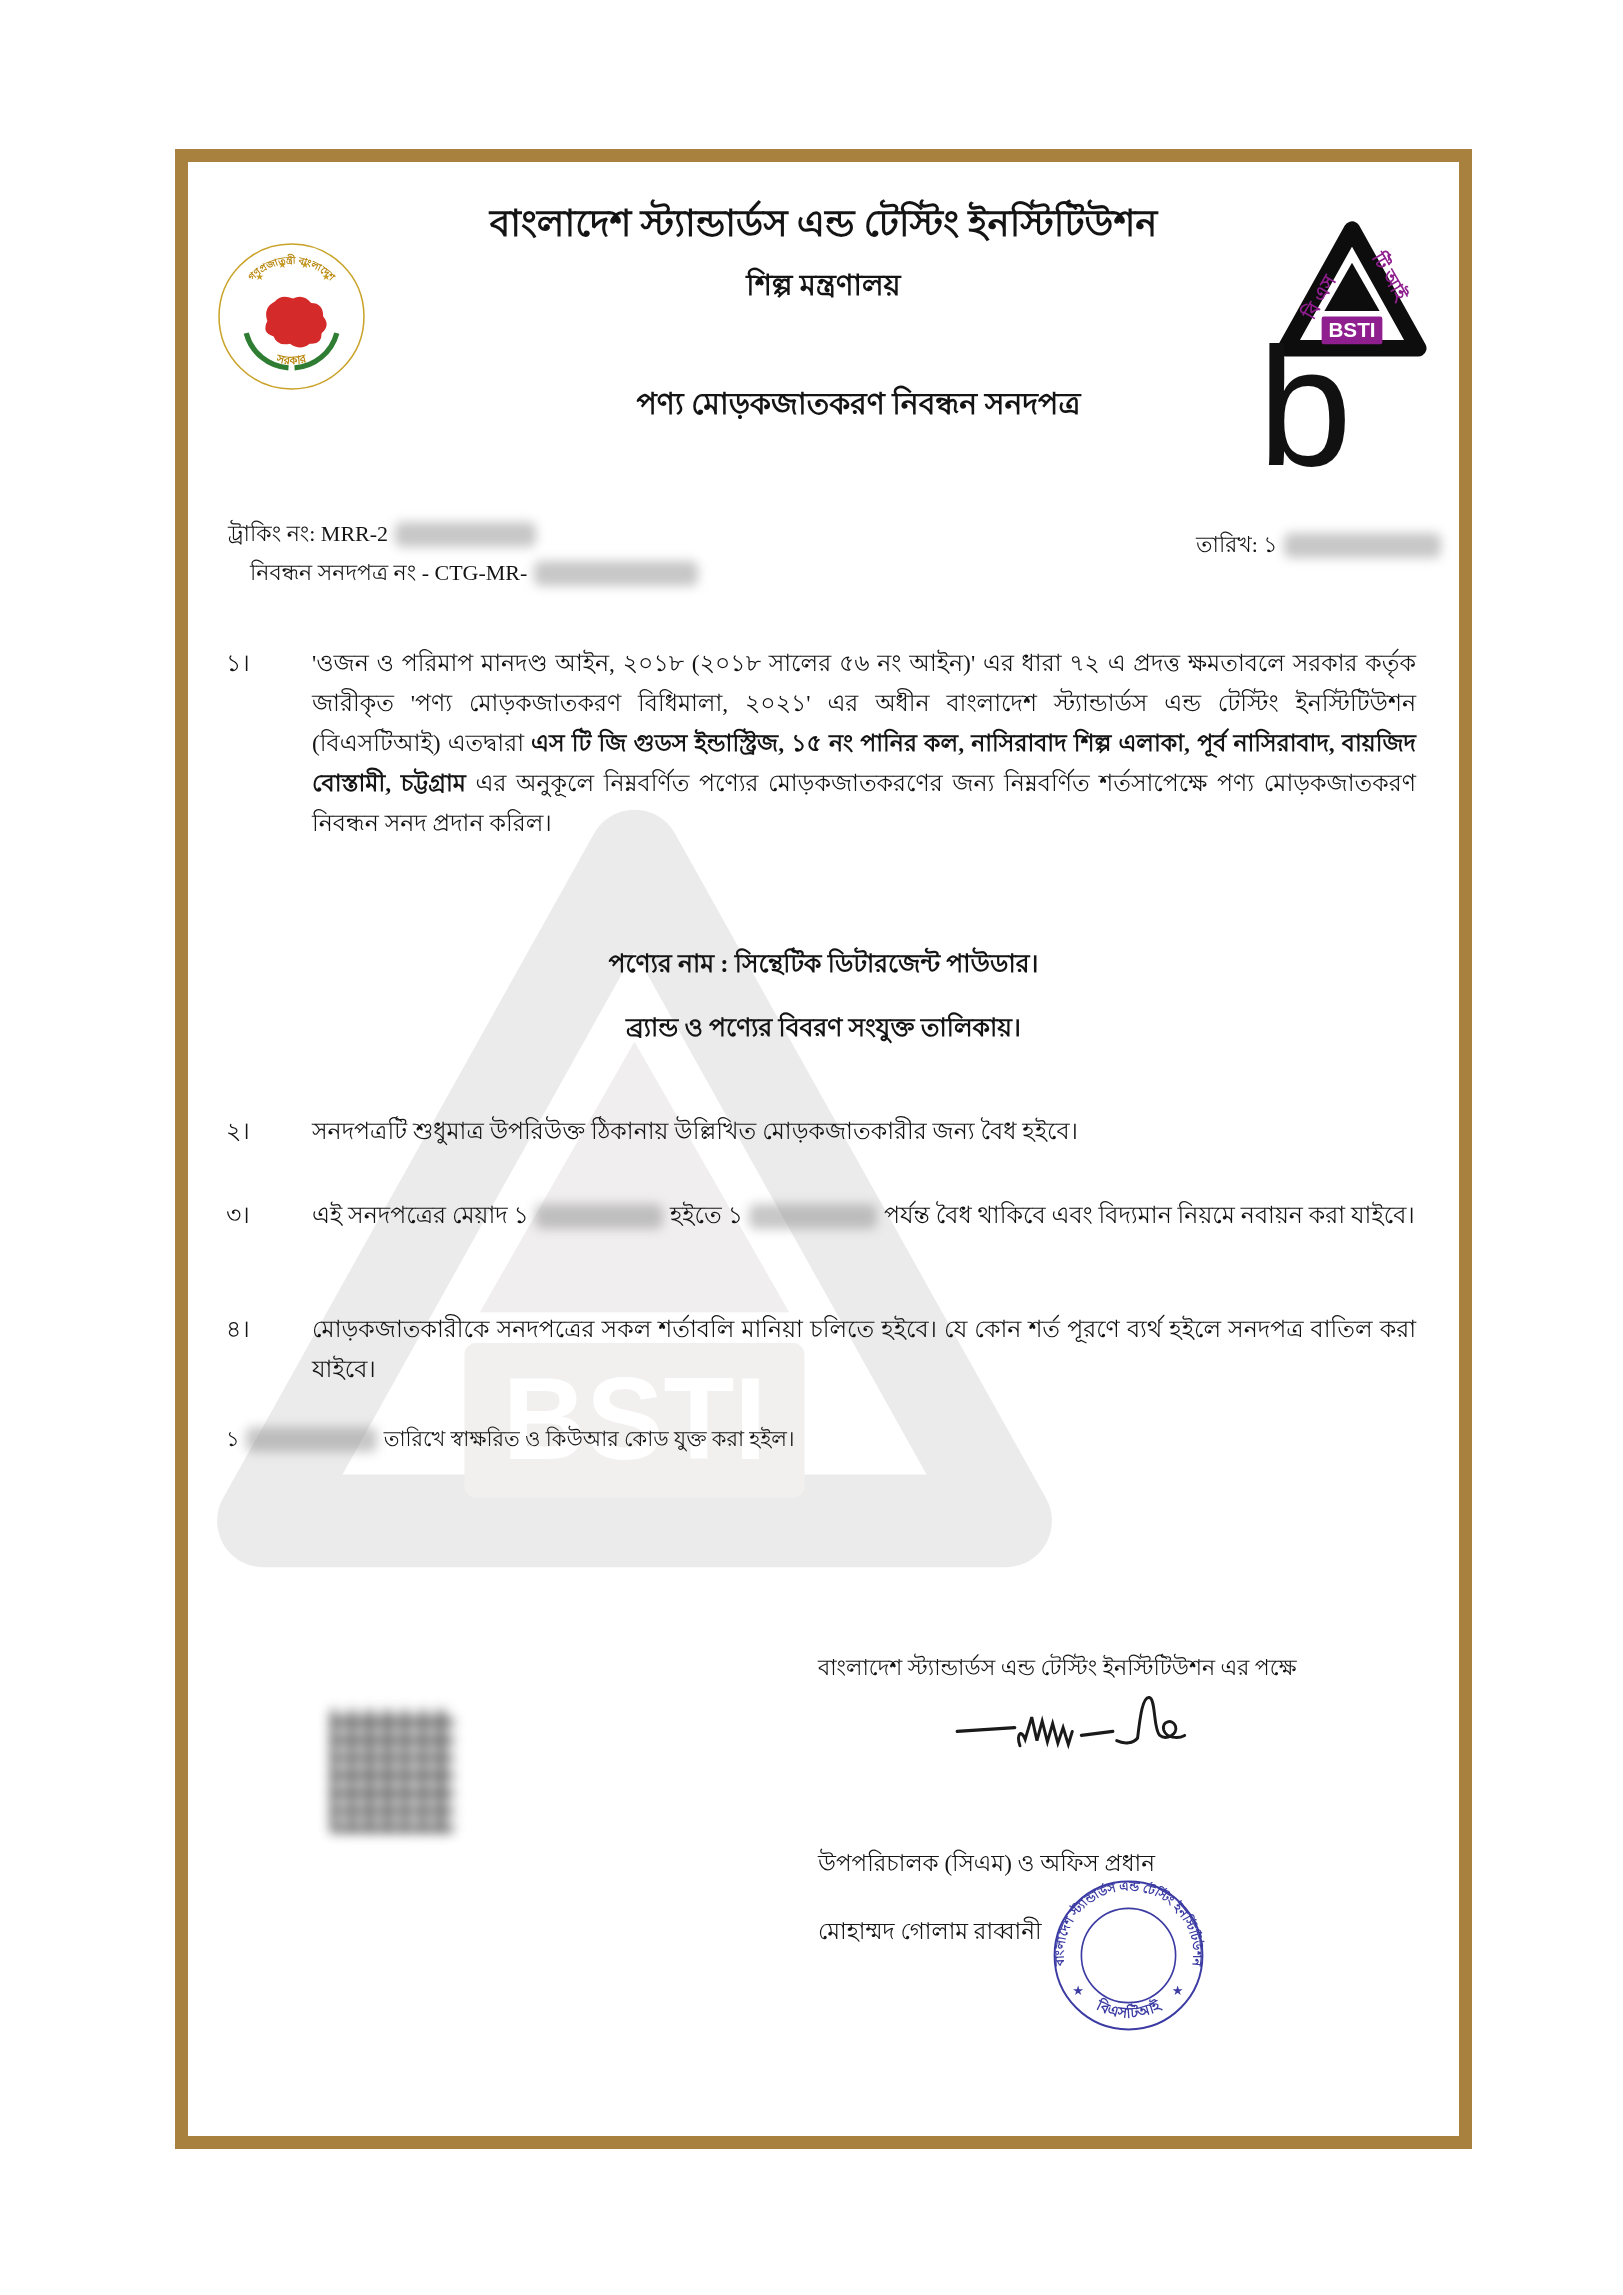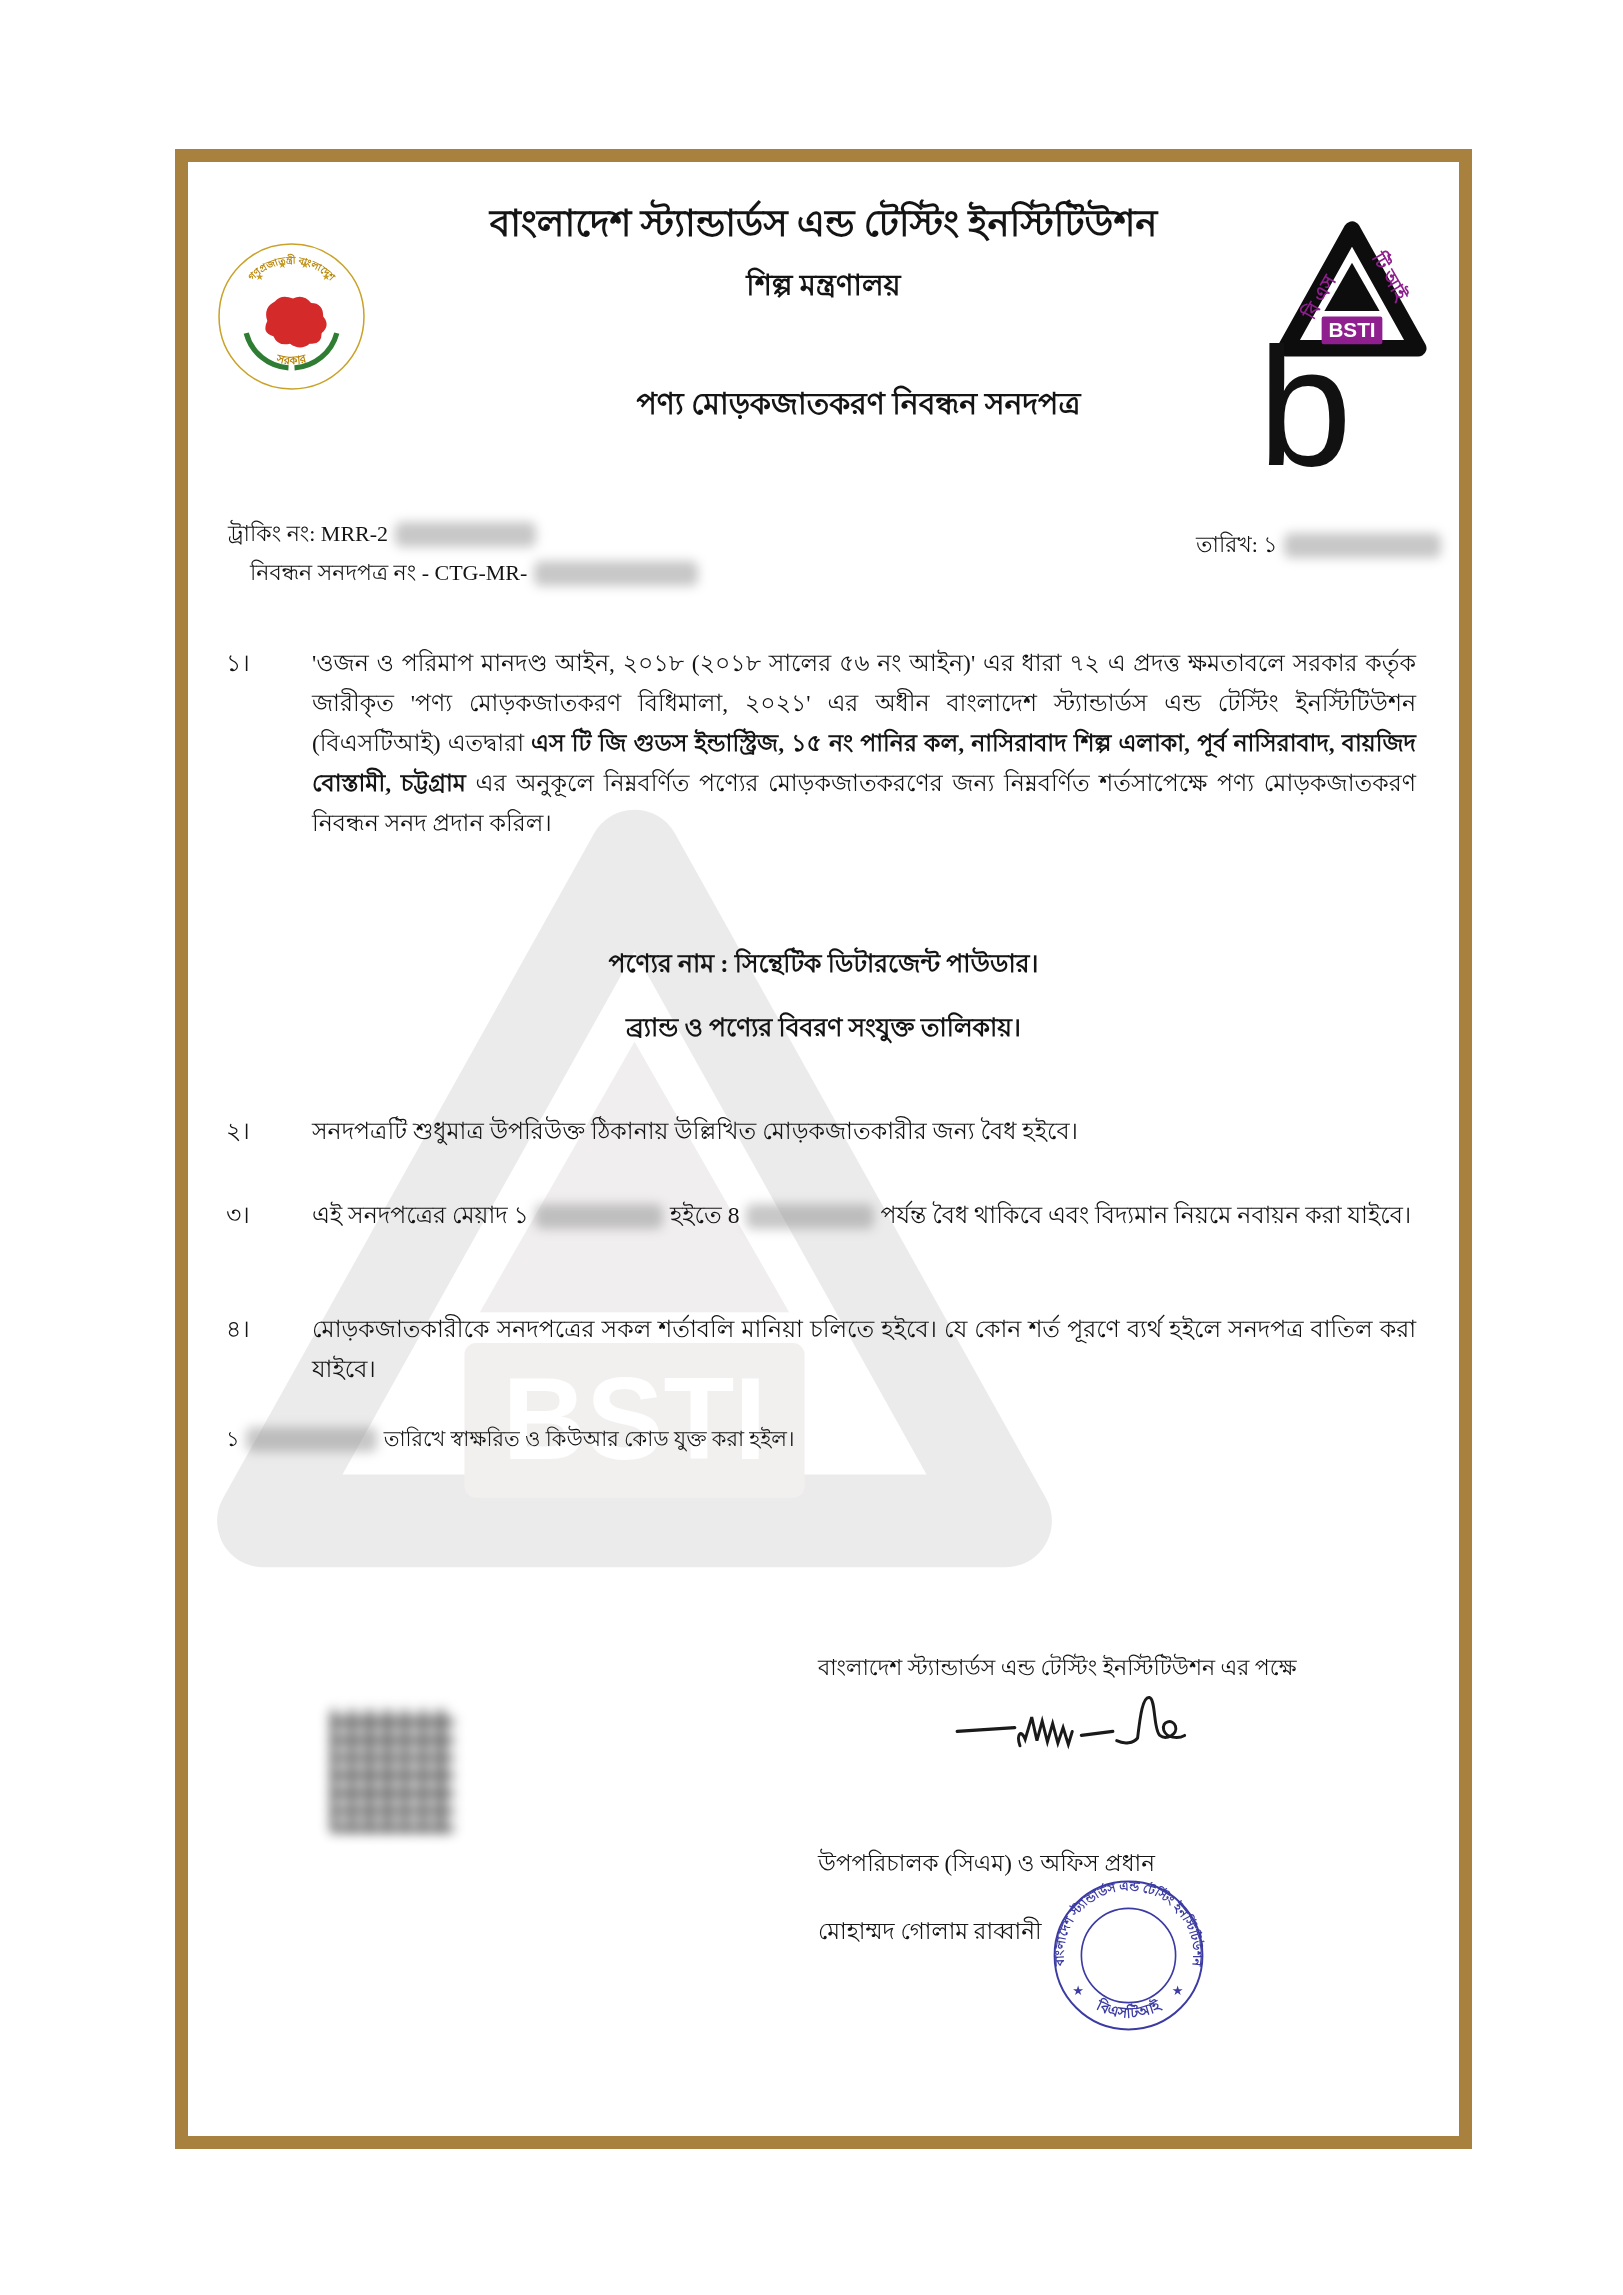--- a/index.html
+++ b/index.html
@@ -109,21 +109,21 @@
   <div class="center-line product-line">পণ্যের নাম : সিন্থেটিক ডিটারজেন্ট পাউডার।</div>
   <div class="center-line brand-line">ব্র্যান্ড ও পণ্যের বিবরণ সংযুক্ত তালিকায়।</div>
 
   <div class="item item2">
     <div class="item-num">২।</div>
     <div class="item-body">সনদপত্রটি শুধুমাত্র উপরিউক্ত ঠিকানায় উল্লিখিত মোড়কজাতকারীর জন্য বৈধ হইবে।</div>
   </div>
 
   <div class="item item3">
     <div class="item-num">৩।</div>
-    <div class="item-body"><span>এই সনদপত্রের মেয়াদ ১</span><span class="redact w195"></span><span>হইতে 8</span><span class="redact w195"></span><span>পর্যন্ত বৈধ থাকিবে এবং বিদ্যমান নিয়মে নবায়ন করা যাইবে।</span></div>
+    <div class="item-body"><span>এই সনদপত্রের মেয়াদ ১</span><span class="redact w195"></span><span>হইতে ১</span><span class="redact w195"></span><span>পর্যন্ত বৈধ থাকিবে এবং বিদ্যমান নিয়মে নবায়ন করা যাইবে।</span></div>
   </div>
 
   <div class="item item4">
     <div class="item-num">৪।</div>
     <div class="item-body">মোড়কজাতকারীকে সনদপত্রের সকল শর্তাবলি মানিয়া চলিতে হইবে। যে কোন শর্ত পূরণে ব্যর্থ হইলে সনদপত্র বাতিল করা যাইবে।</div>
   </div>
 
   <div class="footer-line"><span>১</span><span class="redact w200"></span><span>তারিখে স্বাক্ষরিত ও কিউআর কোড যুক্ত করা হইল।</span></div>
 
   <div class="qr-blur"></div>

